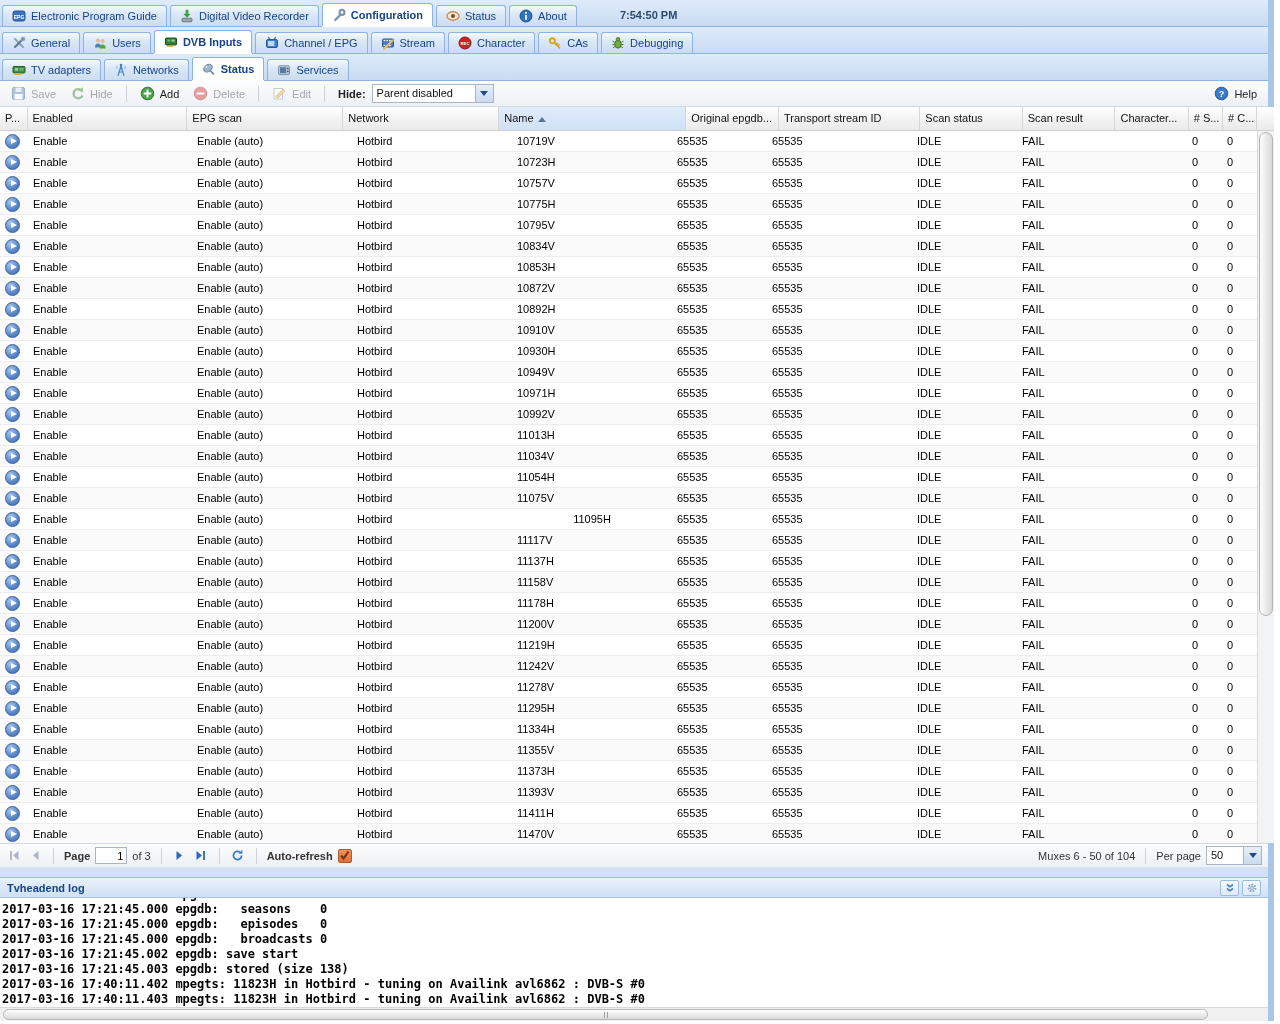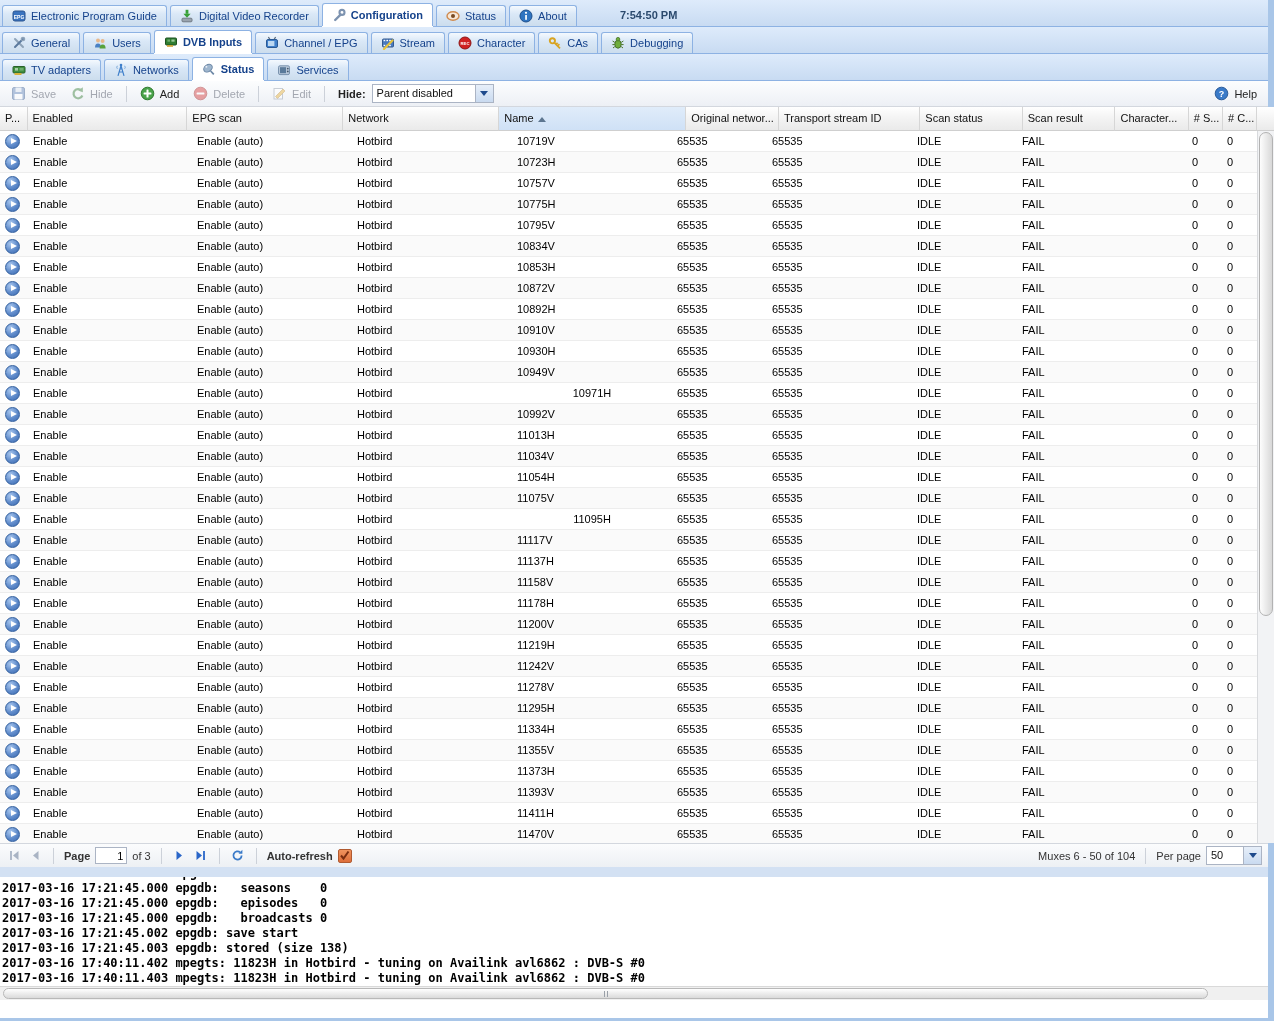--- a/index.html
+++ b/index.html
@@ -380,21 +380,21 @@
     </div>
   </div>
 
   <div id="grid">
     <div id="grid-header">
         <div class="hcell" style="width: 28px;"><span>P...</span></div>
         <div class="hcell" style="width: 164px;"><span>Enabled</span></div>
         <div class="hcell" style="width: 160px;"><span>EPG scan</span></div>
         <div class="hcell" style="width: 160px;"><span>Network</span></div>
         <div class="hcell sorted" style="width: 192px;"><span>Name</span><span class="sort-asc"></span></div>
-        <div class="hcell" style="width: 95px;"><span>Original networ...</span></div>
+        <div class="hcell" style="width: 95px;"><span>Original epgdb...</span></div>
         <div class="hcell" style="width: 145px;"><span>Transport stream ID</span></div>
         <div class="hcell" style="width: 105px;"><span>Scan status</span></div>
         <div class="hcell" style="width: 95px;"><span>Scan result</span></div>
         <div class="hcell" style="width: 75px;"><span>Character...</span></div>
         <div class="hcell" style="width: 35px;"><span># S...</span></div>
         <div class="hcell" style="width: 35px;"><span># C...</span></div>
         <div class="hcap"></div>
       </div>
     <div id="grid-body">
       <div id="rows-holder" style="display:contents"><div class="row">
@@ -577,21 +577,21 @@
             <div class="cell" style="width: 75px;"></div>
             <div class="cell" style="width: 35px;">0</div>
             <div class="cell" style="width: 35px;">0</div>
           </div><div class="row">
             <div class="cell" style="width: 28px; padding: 0px;">
               <span class="playbtn"></span>
             </div>
             <div class="cell" style="width: 164px;">Enable</div>
             <div class="cell" style="width: 160px;">Enable (auto)</div>
             <div class="cell" style="width: 160px;">Hotbird</div>
-            <div class="cell" style="width: 160px; text-align: center;">10971H</div>
+            <div class="cell" style="width: 160px;">10971H</div>
             <div class="cell" style="width: 95px;">65535</div>
             <div class="cell" style="width: 145px;">65535</div>
             <div class="cell" style="width: 105px;">IDLE</div>
             <div class="cell" style="width: 95px;">FAIL</div>
             <div class="cell" style="width: 75px;"></div>
             <div class="cell" style="width: 35px;">0</div>
             <div class="cell" style="width: 35px;">0</div>
           </div><div class="row alt">
             <div class="cell" style="width: 28px; padding: 0px;">
               <span class="playbtn"></span>
@@ -964,20 +964,36 @@
       <span class="field" style="width:38px">50</span>
       <span class="trigger">
           <span class="chev"></span>
         </span>
     </div>
   </div>
 
   <div id="gap"></div>
 
   <div id="logpanel">
+    <div id="loghead">
+      <span id="log-title">Tvheadend log</span>
+      <div id="loghead-spacer"></div>
+      <span class="panelbtn">
+        <svg viewBox="0 0 10 10" width="10" height="10">
+            <path d="M2 1.5 L5 3.8 L8 1.5 M2 5.5 L5 7.8 L8 5.5" fill="none" stroke="#4a7ab8" stroke-width="1.6"></path>
+          </svg>
+      </span>
+      <span class="panelbtn">
+        <svg viewBox="0 0 10 10" width="10" height="10">
+            <circle cx="5" cy="5" r="3.4" fill="none" stroke="#8aa0c0" stroke-width="2" stroke-dasharray="1.6 1.4"></circle>
+            <circle cx="5" cy="5" r="2" fill="#94abc8"></circle>
+            <circle cx="5" cy="5" r="0.9" fill="#e4ecf8"></circle>
+          </svg>
+      </span>
+    </div>
     <div id="logbody">
       <div id="logbody-inner"><div class="logline">2017-03-16 17:21:45.000 epgdb:   brands     0</div><div class="logline">2017-03-16 17:21:45.000 epgdb:   seasons    0</div><div class="logline">2017-03-16 17:21:45.000 epgdb:   episodes   0</div><div class="logline">2017-03-16 17:21:45.000 epgdb:   broadcasts 0</div><div class="logline">2017-03-16 17:21:45.002 epgdb: save start</div><div class="logline">2017-03-16 17:21:45.003 epgdb: stored (size 138)</div><div class="logline">2017-03-16 17:40:11.402 mpegts: 11823H in Hotbird - tuning on Availink avl6862 : DVB-S #0</div><div class="logline">2017-03-16 17:40:11.403 mpegts: 11823H in Hotbird - tuning on Availink avl6862 : DVB-S #0</div></div>
     </div>
     <div id="hscroll">
       <div id="hthumb"></div>
     </div>
   </div>
 
 </div>
 

